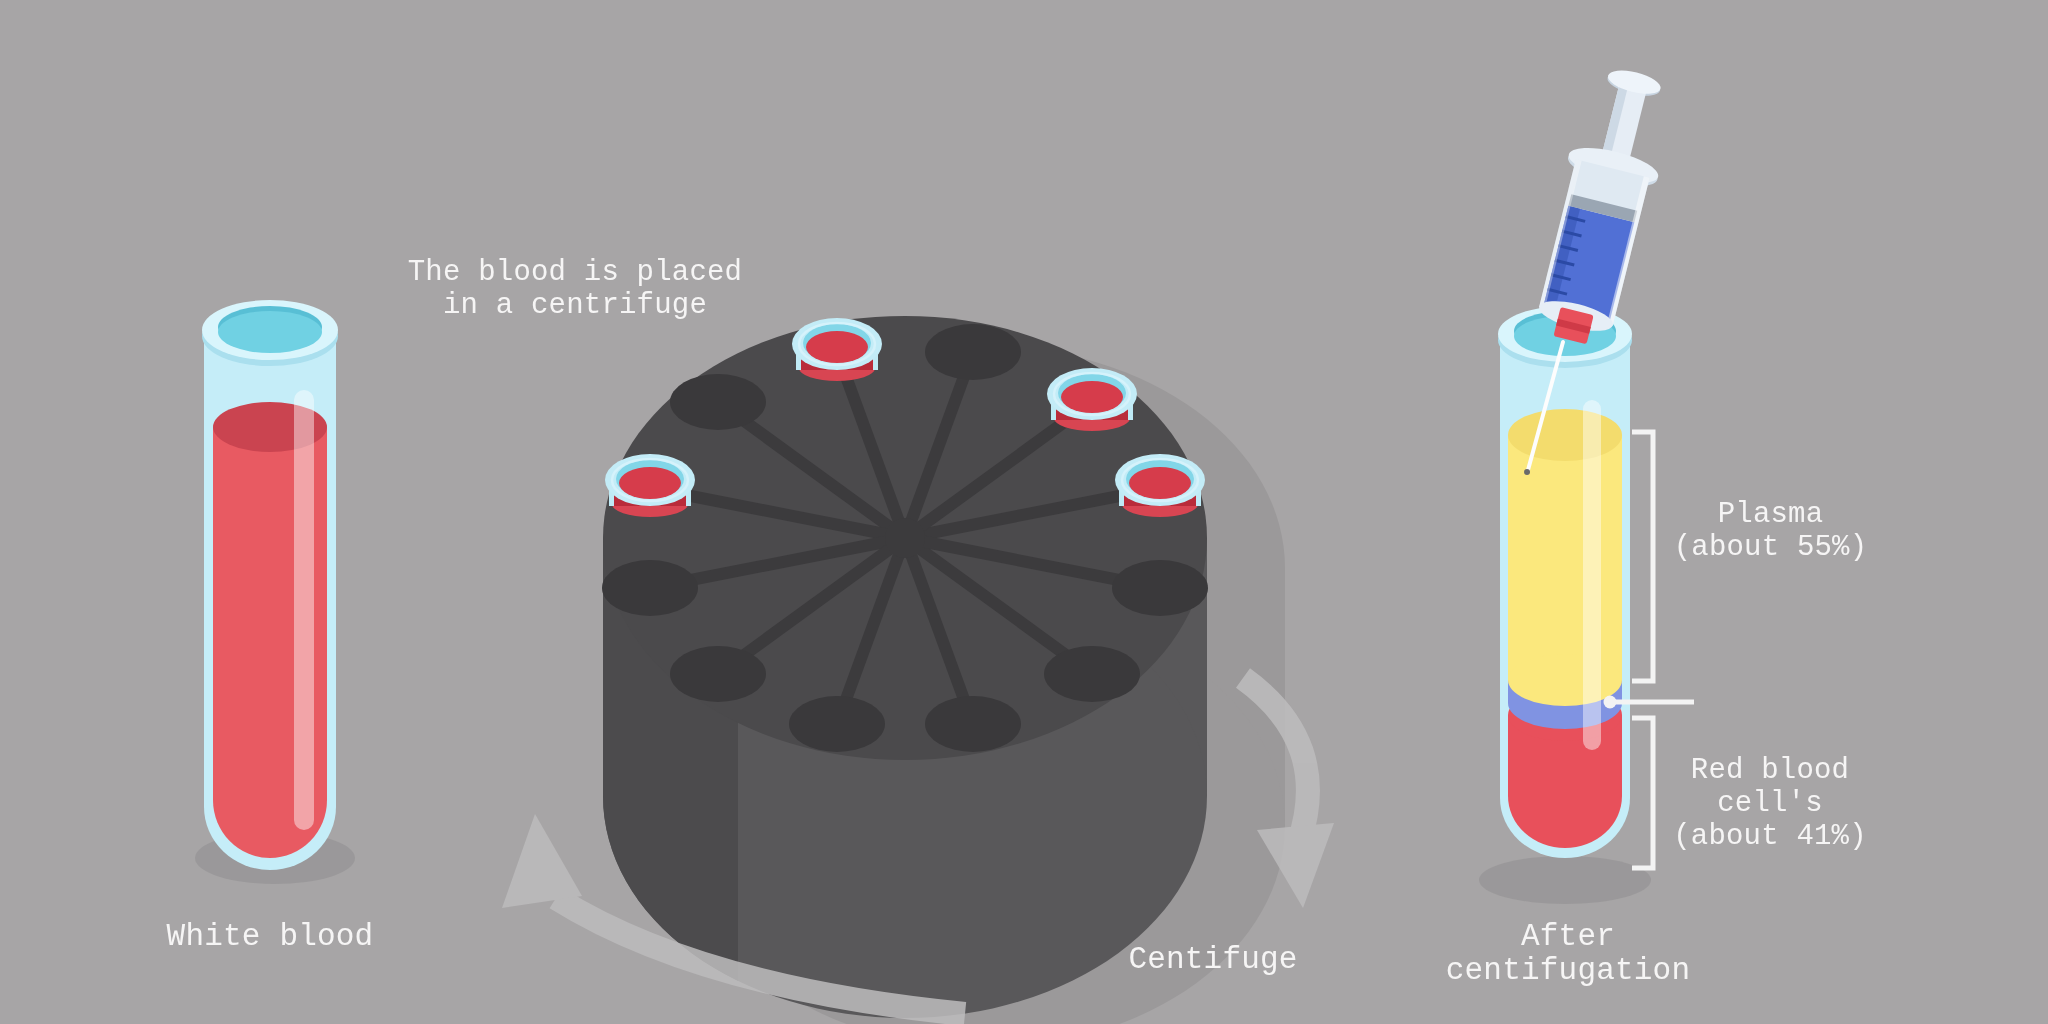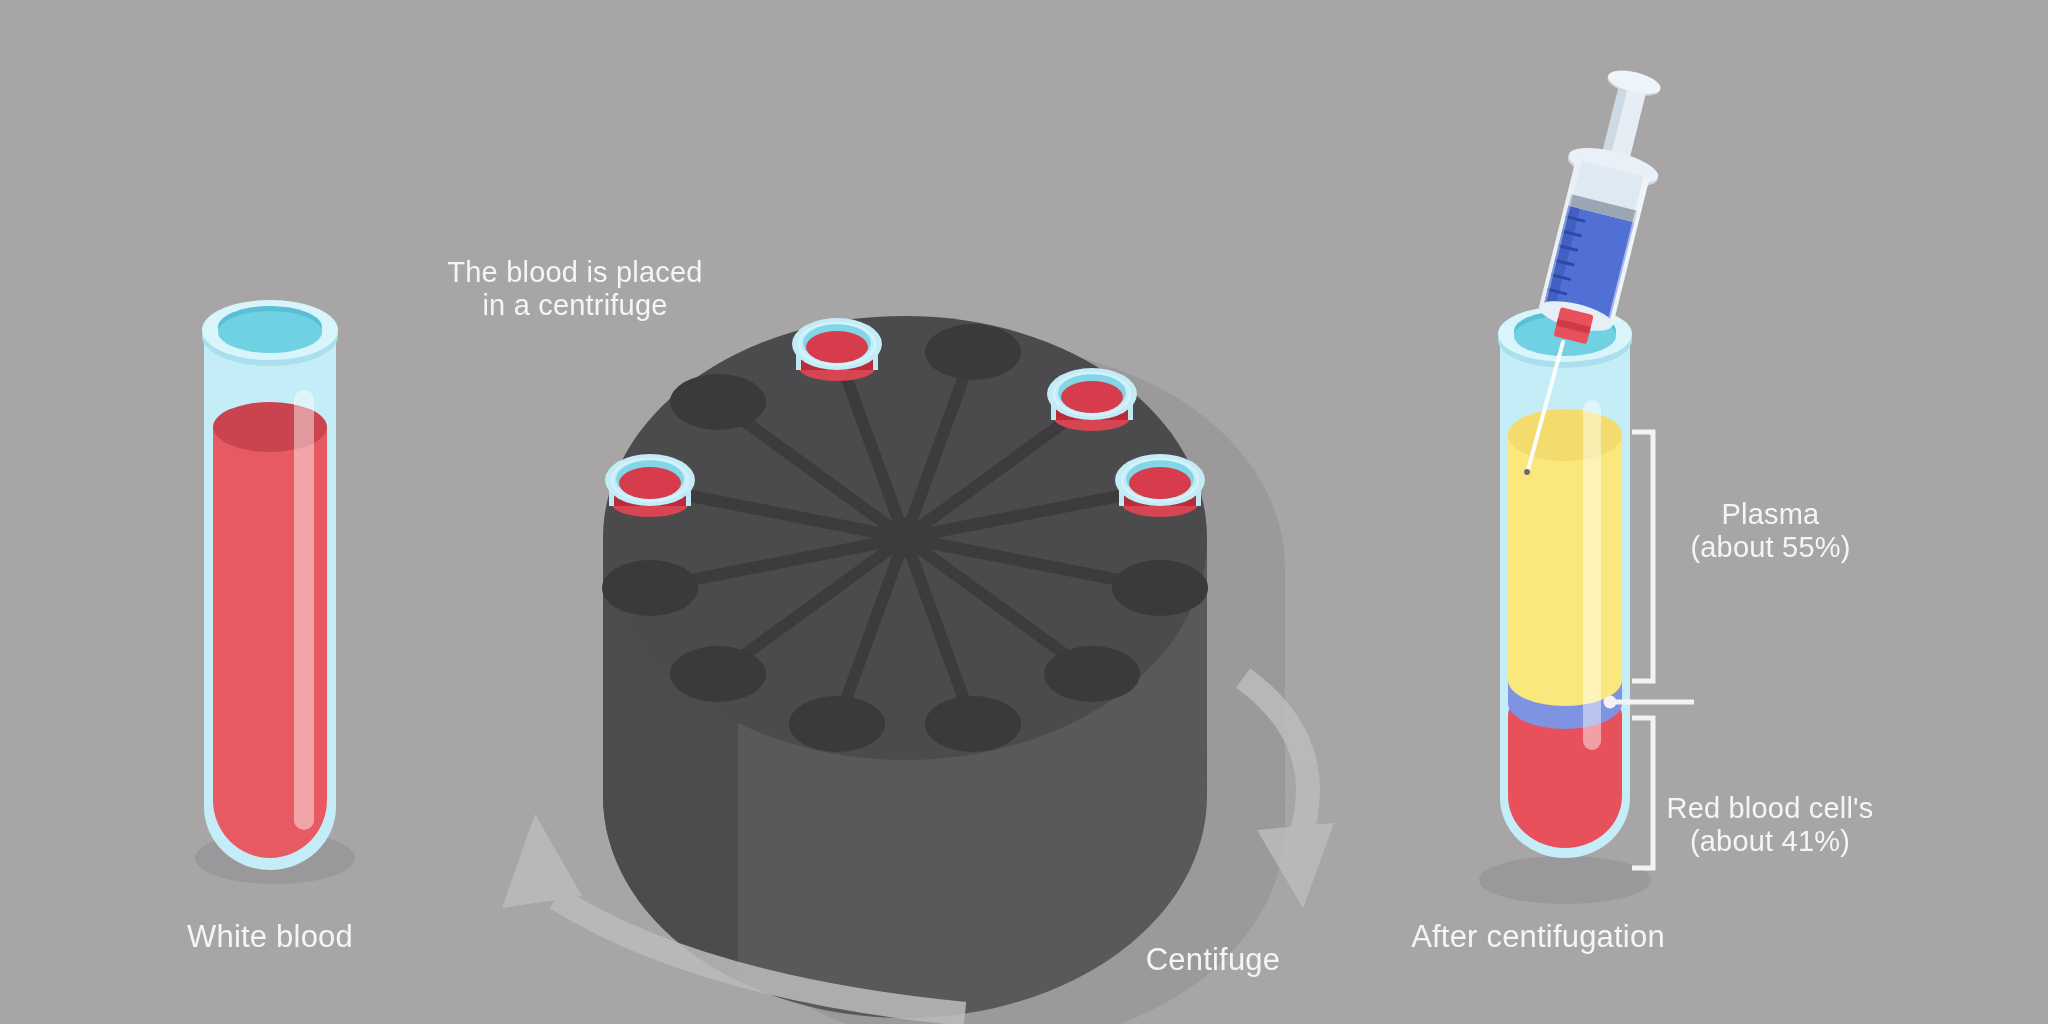--- a/index.html
+++ b/index.html
@@ -1,21 +1,21 @@
 <!DOCTYPE html>
 <html><head>
 <meta charset="utf-8">
 <style>
   html,body{margin:0;padding:0;background:#6e6d6e;}
   .canvas{
     position:relative;
     width:2048px;height:1024px;
     background:#a7a5a6;
     overflow:hidden;
-    font-family:Liberation Sans, sans-serif;
+    font-family:Liberation Mono, monospace;
   }
   .scene{position:absolute;left:0;top:0;width:2048px;height:1024px;display:block;}
   .lbl{
     position:absolute;
     color:#f6f5f5;
     text-align:center;
     white-space:pre-line;
     font-size:29px;
     line-height:33px;
     letter-spacing:.2px;
@@ -220,22 +220,22 @@
   </svg>
 
   <div class="lbl" style="left:380px;top:256px;width:390px;">The blood is placed
 in a centrifuge</div>
 
 
   <div class="lbl" style="left:1658px;top:498px;width:225px;">Plasma
 (about 55%)</div>
 
 
-  <div class="lbl" style="left:1640px;top:792px;width:260px;">Red blood cell's
+  <div class="lbl" style="left:1640px;top:754px;width:260px;">Red blood cell's
 (about 41%)</div>
 
   <div class="lbl caption" style="left:120px;top:920px;width:300px;">White blood</div>
 
   <div class="lbl caption" style="left:1063px;top:943px;width:300px;">Centifuge</div>
 
-  <div class="lbl caption" style="left:1373px;top:920px;width:330px;">After centifugation</div>
+  <div class="lbl caption" style="left:1403px;top:920px;width:330px;">After centifugation</div>
 
 </div>
 
 </body></html>

